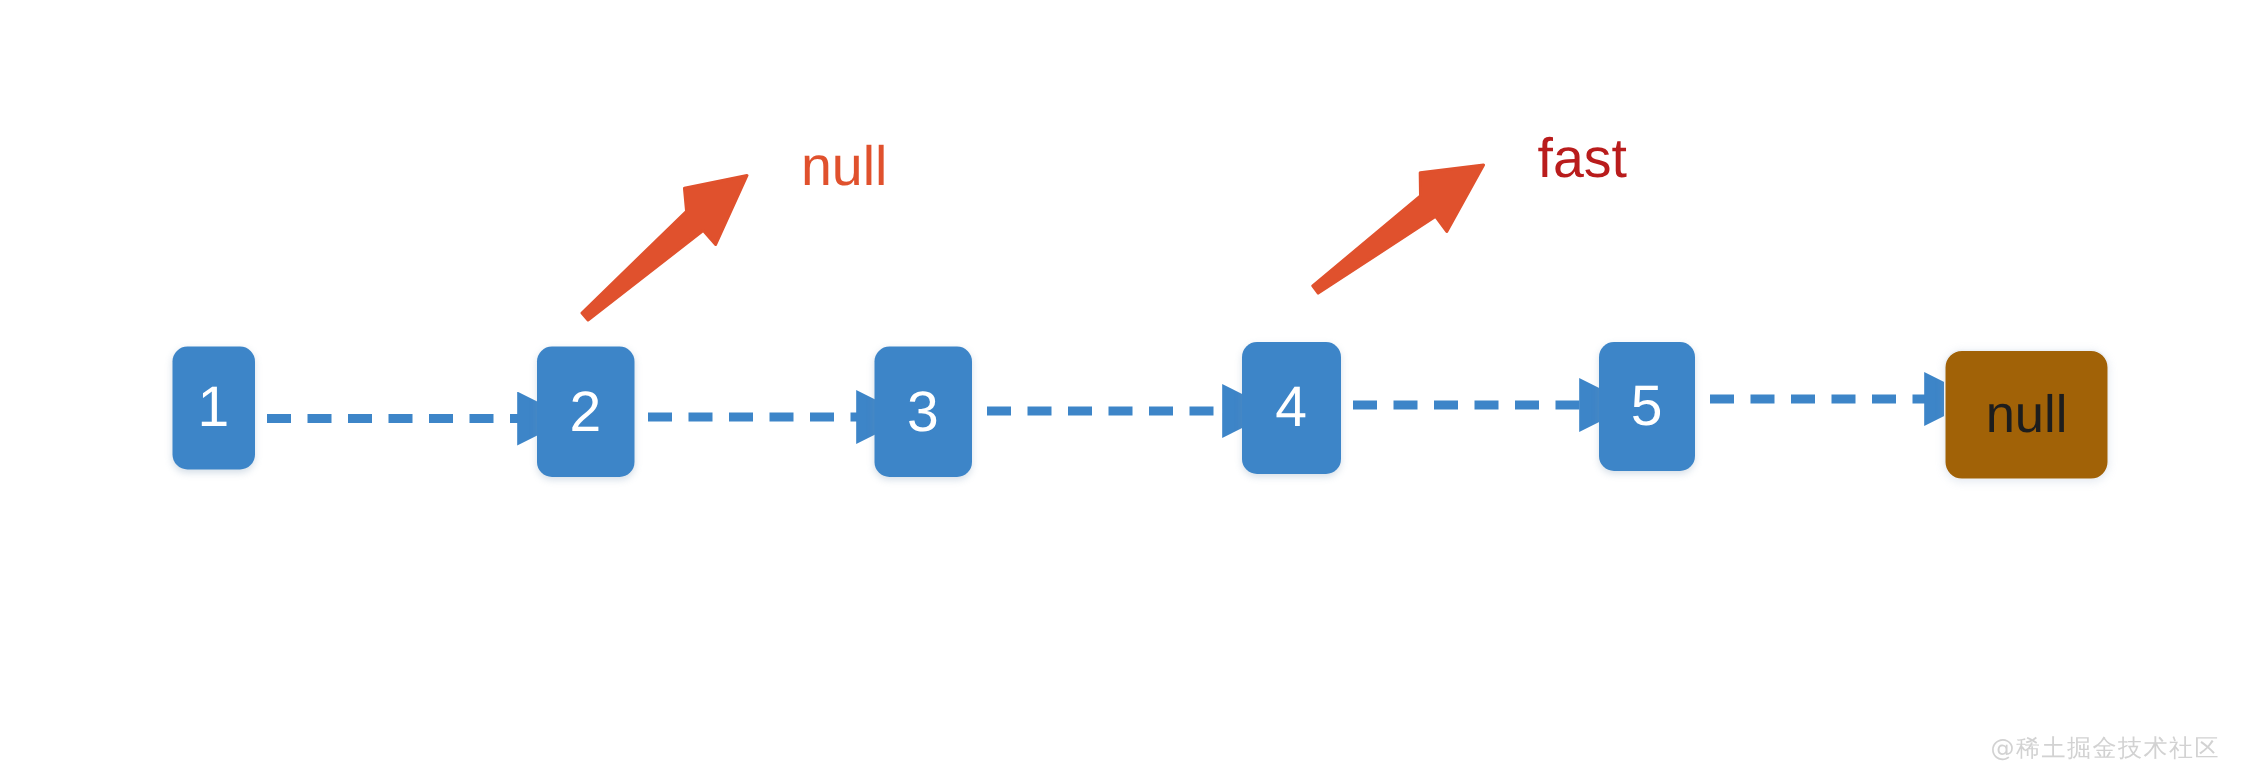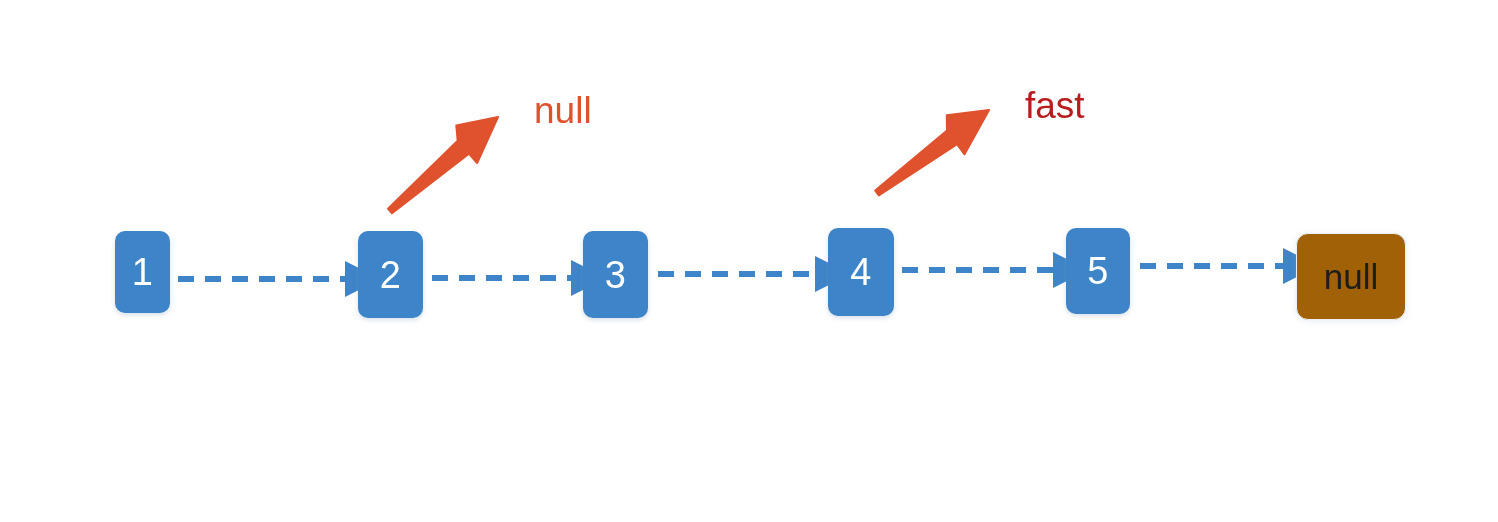--- a/index.html
+++ b/index.html
@@ -134,14 +134,15 @@
 
   <div class="node-null" id="null-box" style="left: 1296px; top: 233px; width: 110px; height: 87px; background: #a16207; border-color: rgb(238, 241, 245); color: rgb(29, 29, 29);">
     <span>null</span>
   </div>
 
   <div id="annot-label-layer">
       <div class="annot-label" style="left: 534px; top: 92px; color: rgb(224, 81, 45);">null</div>
       <div class="annot-label" style="left: 1025px; top: 87px; color: #b91c1c;">fast</div>
     </div>
 
+  <div class="watermark">@稀土掘金技术社区</div>
 
 </div>
 
 </body></html>

